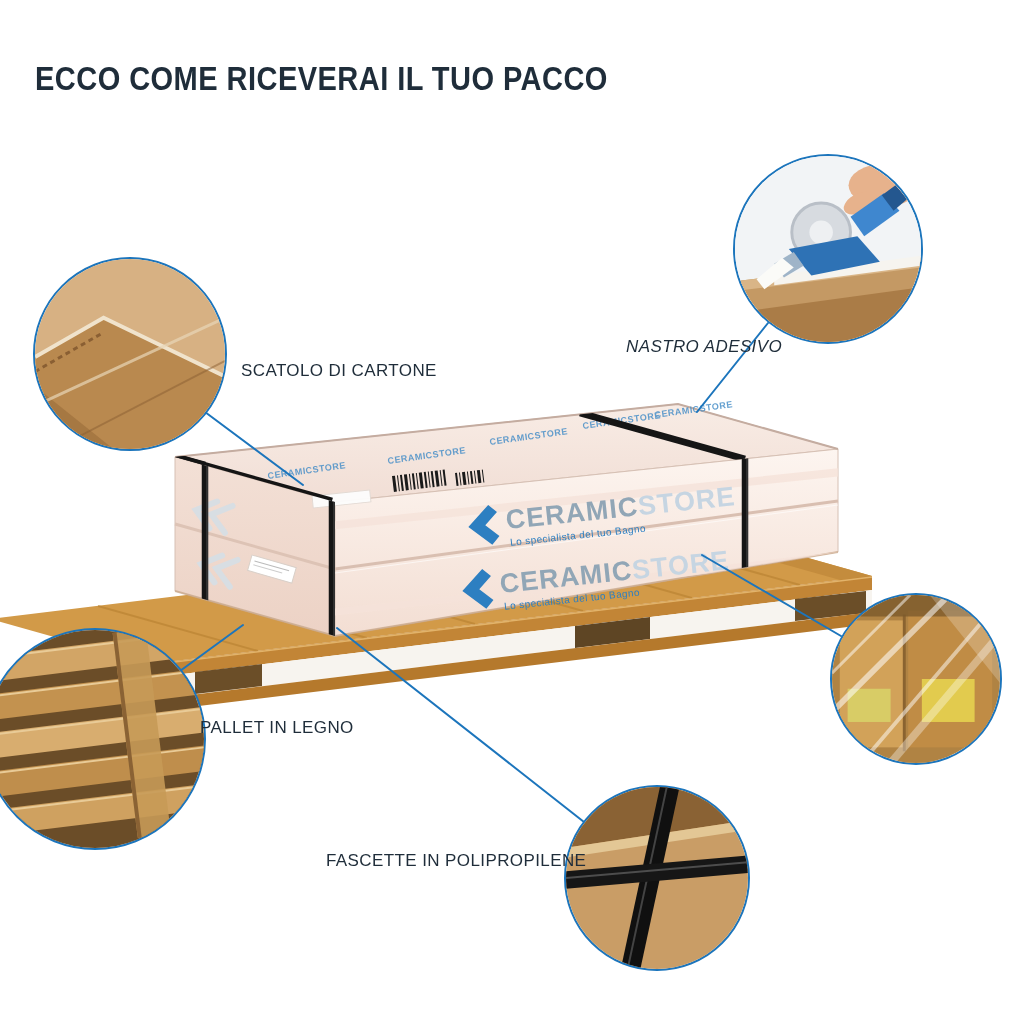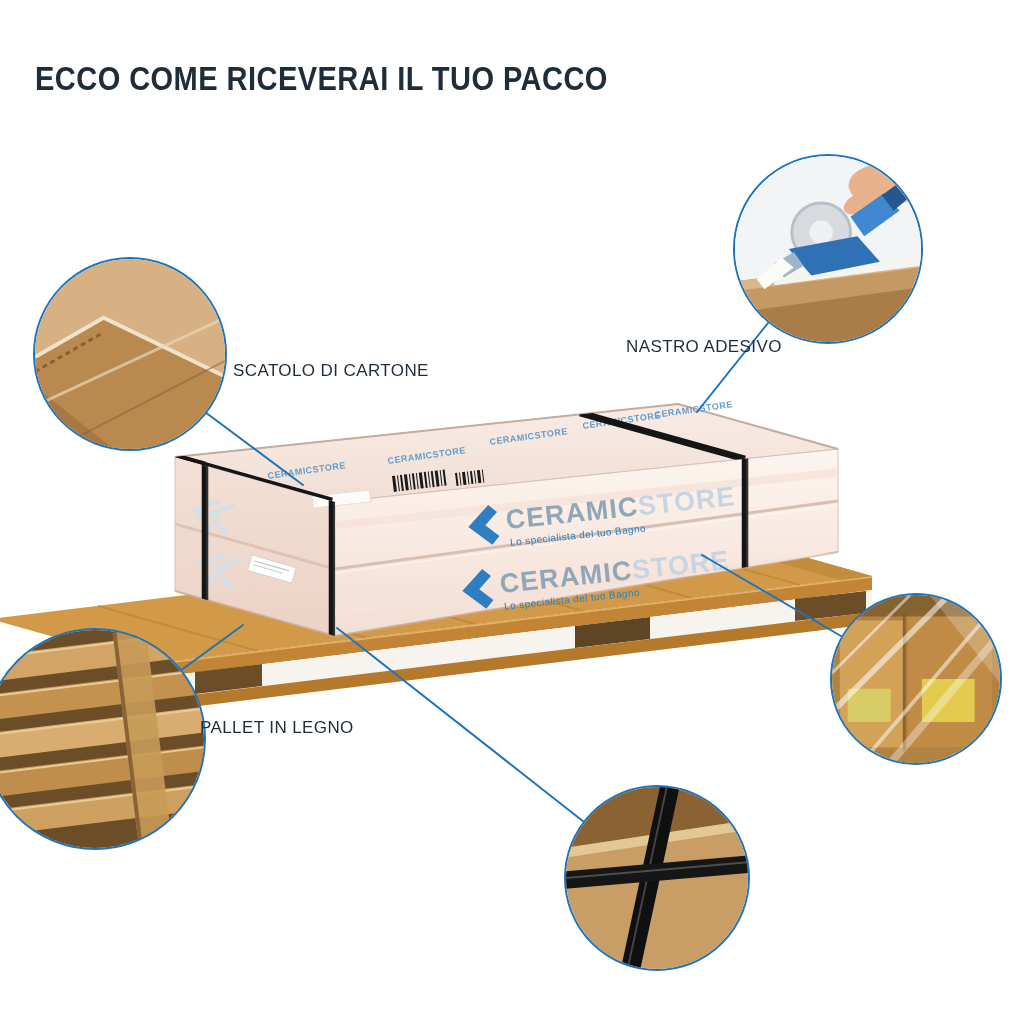--- a/index.html
+++ b/index.html
@@ -280,17 +280,18 @@
       <rect width="186" height="186" fill="#c99d66"></rect>
       <polygon points="0,0 186,0 186,34 0,62" fill="#8a6234"></polygon>
       <polygon points="0,62 186,34 186,44 0,72" fill="#e3c795"></polygon>
       <polygon points="96,0 116,0 76,186 56,186" fill="#101010"></polygon>
       <line x1="103" y1="0" x2="63" y2="186" stroke="#444444" stroke-width="2"></line>
       <polygon points="0,86 186,70 186,88 0,104" fill="#161616"></polygon>
       <line x1="0" y1="93" x2="186" y2="77" stroke="#4d4d4d" stroke-width="2"></line>
     </svg>
   </div>
 
-  <span class="label" style="left:233px; top:337px;">SCATOLO DI CARTONE</span>
-  <span class="label" style="left:626px; top:313px;">NASTRO ADESIVO</span>
+  <span class="label" style="left:241px; top:337px;">SCATOLO DI CARTONE</span>
+  <span class="label" style="left:626px; top:313px;font-style:italic;">NASTRO ADESIVO</span>
   <span class="label" style="left:200px; top:694px;">PALLET IN LEGNO</span>
+  <span class="label" style="left:326px; top:827px;">FASCETTE IN POLIPROPILENE</span>
 
 </div>
 
 </body></html>

